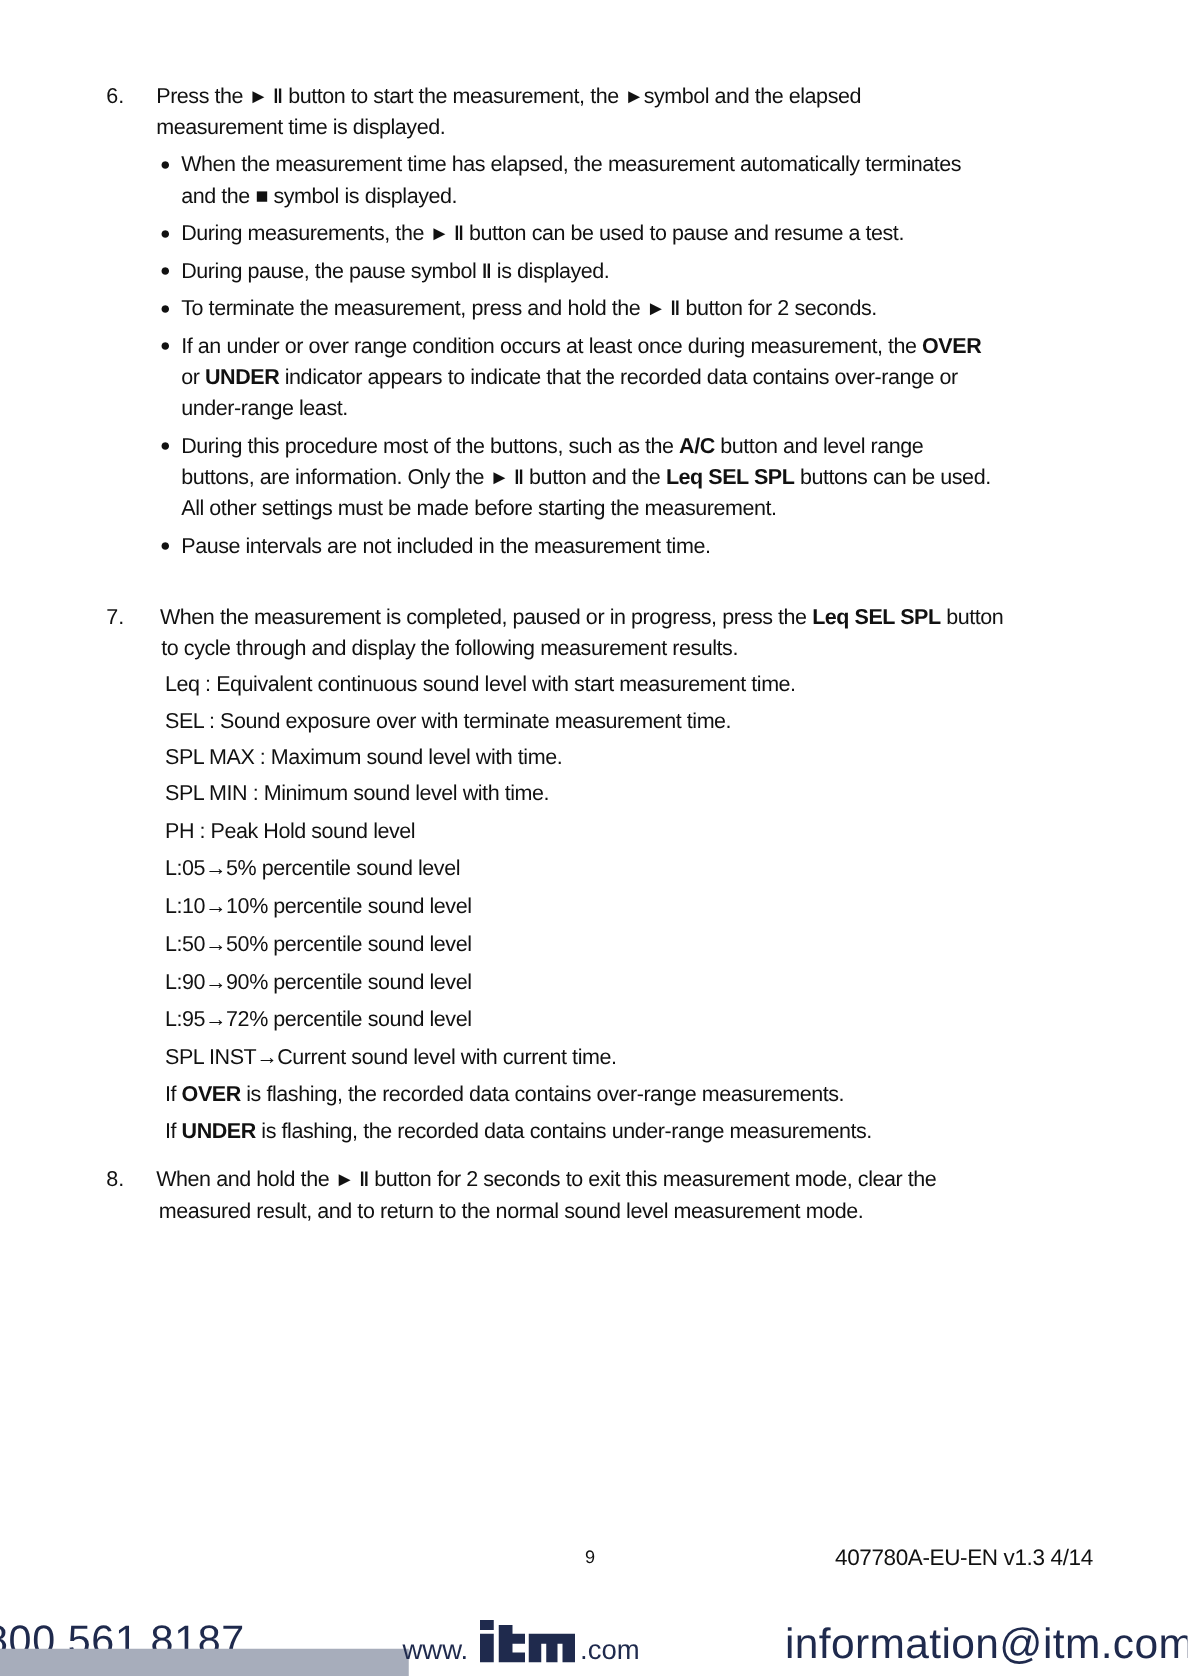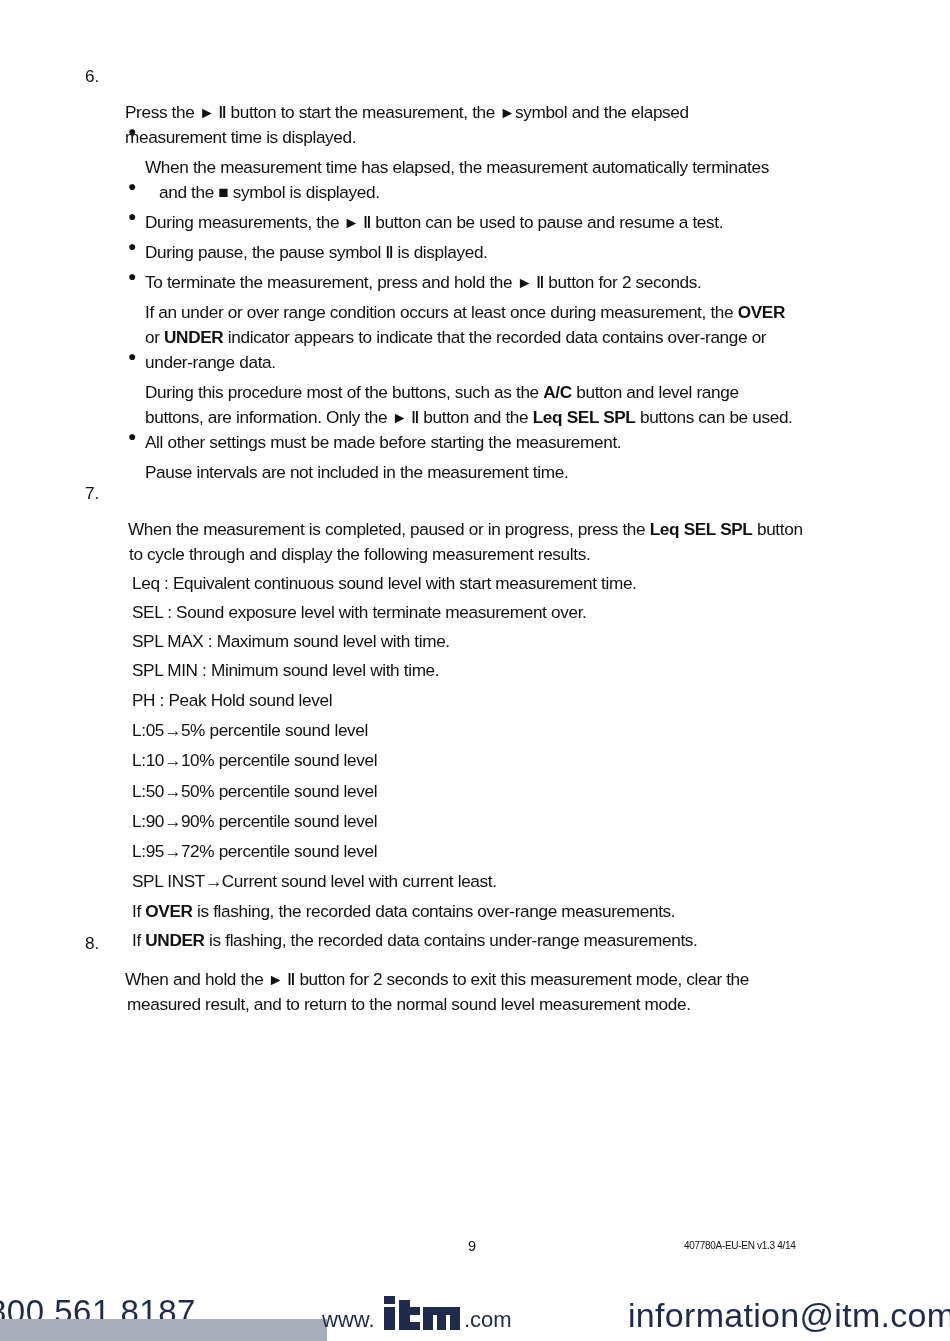--- a/index.html
+++ b/index.html
@@ -1,48 +1,48 @@
 <!DOCTYPE html>
 <html><head>
 <meta charset="utf-8">
 <style>
   html, body { margin: 0; padding: 0; background: #ffffff; }
   body {
     width: 950px; height: 1341px; position: relative; overflow: hidden;
     font-family: "Liberation Sans", sans-serif; color: #111111;
   }
   .doc { position: absolute; left: 0; top: 0; width: 950px; }
-  .line { position: absolute; font-size: 17.2px; line-height: 22px; white-space: nowrap; letter-spacing: -0.35px; margin-top: 36px; }
+  .line { position: absolute; font-size: 17.2px; line-height: 22px; white-space: nowrap; letter-spacing: -0.35px; }
   .num { position: absolute; font-size: 17.2px; line-height: 22px; }
   .bullet { position: absolute; font-size: 14px; line-height: 22px; }
   b { font-weight: bold; }
   .sym { font-size: 16px; }
   .footer-page { position: absolute; left: 468px; top: 1236px; font-size: 14.5px; line-height: 20px; }
-  .footer-doc { position: absolute; left: 684px; top: 1236px; font-size: 10px; line-height: 20px; letter-spacing: -0.3px; }
+  .footer-doc { position: absolute; left: 668px; top: 1236px; font-size: 18px; line-height: 20px; letter-spacing: -0.3px; }
   .phone { position: absolute; left: -12px; top: 1292px; font-size: 33px; line-height: 40px; color: #1f2a4d; letter-spacing: 0.5px; }
   .gray-band { position: absolute; left: 0; top: 1319px; width: 327px; height: 22px; background: #a7adbb; }
   .www { position: absolute; left: 322px; top: 1306px; font-size: 22px; line-height: 28px; color: #1f2a4d; }
   .logo { position: absolute; left: 382px; top: 1296px; width: 80px; height: 34px; }
   .dotcom { position: absolute; left: 464px; top: 1306px; font-size: 22px; line-height: 28px; color: #1f2a4d; }
   .email { position: absolute; left: 628px; top: 1294px; font-size: 34px; line-height: 42px; color: #1f2a4d; letter-spacing: 0.3px; }
 </style>
 </head>
 <body>
 
 <div class="doc">
 
   <div class="num" style="left:85px;top:65px">6.</div>
   <div class="line" style="left:125px;top:65px">
     <span>Press the </span><b class="sym">► ǁ</b><span> button to start the measurement, the </span><span class="sym">►</span><span>symbol and the elapsed</span>
   </div>
   <div class="line" style="left:125px;top:90px">measurement time is displayed.</div>
 
   <div class="bullet" style="left:128px;top:120px">●</div>
   <div class="line" style="left:145px;top:120px">When the measurement time has elapsed, the measurement automatically terminates</div>
-  <div class="line" style="left:159px;top:145px">
+  <div class="line" style="left:145px;top:145px">
     <span>and the </span><span>■</span><span> symbol is displayed.</span>
   </div>
 
   <div class="bullet" style="left:128px;top:175px">●</div>
   <div class="line" style="left:145px;top:175px">
     <span>During measurements, the </span><b class="sym">► ǁ</b><span> button can be used to pause and resume a test.</span>
   </div>
 
   <div class="bullet" style="left:128px;top:205px">●</div>
   <div class="line" style="left:145px;top:205px">
@@ -54,51 +54,51 @@
     <span>To terminate the measurement, press and hold the </span><b class="sym">► ǁ</b><span> button for 2 seconds.</span>
   </div>
 
   <div class="bullet" style="left:128px;top:265px">●</div>
   <div class="line" style="left:145px;top:265px">
     <span>If an under or over range condition occurs at least once during measurement, the </span><b>OVER</b>
   </div>
   <div class="line" style="left:145px;top:290px">
     <span>or </span><b>UNDER</b><span> indicator appears to indicate that the recorded data contains over-range or</span>
   </div>
-  <div class="line" style="left:145px;top:315px">under-range data.</div>
+  <div class="line" style="left:145px;top:315px">under-range least.</div>
 
   <div class="bullet" style="left:128px;top:345px">●</div>
   <div class="line" style="left:145px;top:345px">
     <span>During this procedure most of the buttons, such as the </span><b>A/C</b><span> button and level range</span>
   </div>
   <div class="line" style="left:145px;top:370px">
     <span>buttons, are information. Only the </span><b class="sym">► ǁ</b><span> button and the </span><b>Leq SEL SPL</b><span> buttons can be used.</span>
   </div>
   <div class="line" style="left:145px;top:395px">All other settings must be made before starting the measurement.</div>
 
   <div class="bullet" style="left:128px;top:425px">●</div>
   <div class="line" style="left:145px;top:425px">Pause intervals are not included in the measurement time.</div>
 
   <div class="num" style="left:85px;top:482px">7.</div>
   <div class="line" style="left:128px;top:482px">
     <span>When the measurement is completed, paused or in progress, press the </span><b>Leq SEL SPL</b><span> button</span>
   </div>
   <div class="line" style="left:129px;top:507px">to cycle through and display the following measurement results.</div>
 
   <div class="line" style="left:132px;top:536px">Leq : Equivalent continuous sound level with start measurement time.</div>
-  <div class="line" style="left:132px;top:565px">SEL : Sound exposure level with terminate measurement over.</div>
+  <div class="line" style="left:132px;top:565px">SEL : Sound exposure over with terminate measurement time.</div>
   <div class="line" style="left:132px;top:594px">SPL MAX : Maximum sound level with time.</div>
   <div class="line" style="left:132px;top:623px">SPL MIN : Minimum sound level with time.</div>
   <div class="line" style="left:132px;top:653px">PH : Peak Hold sound level</div>
   <div class="line" style="left:132px;top:683px">L:05→5% percentile sound level</div>
   <div class="line" style="left:132px;top:713px">L:10→10% percentile sound level</div>
   <div class="line" style="left:132px;top:744px">L:50→50% percentile sound level</div>
   <div class="line" style="left:132px;top:774px">L:90→90% percentile sound level</div>
   <div class="line" style="left:132px;top:804px">L:95→72% percentile sound level</div>
-  <div class="line" style="left:132px;top:834px">SPL INST→Current sound level with current least.</div>
+  <div class="line" style="left:132px;top:834px">SPL INST→Current sound level with current time.</div>
   <div class="line" style="left:132px;top:864px">
     <span>If </span><b>OVER</b><span> is flashing, the recorded data contains over-range measurements.</span>
   </div>
   <div class="line" style="left:132px;top:893px">
     <span>If </span><b>UNDER</b><span> is flashing, the recorded data contains under-range measurements.</span>
   </div>
 
   <div class="num" style="left:85px;top:932px">8.</div>
   <div class="line" style="left:125px;top:932px">
     <span>When and hold the </span><b class="sym">► ǁ</b><span> button for 2 seconds to exit this measurement mode, clear the</span>

